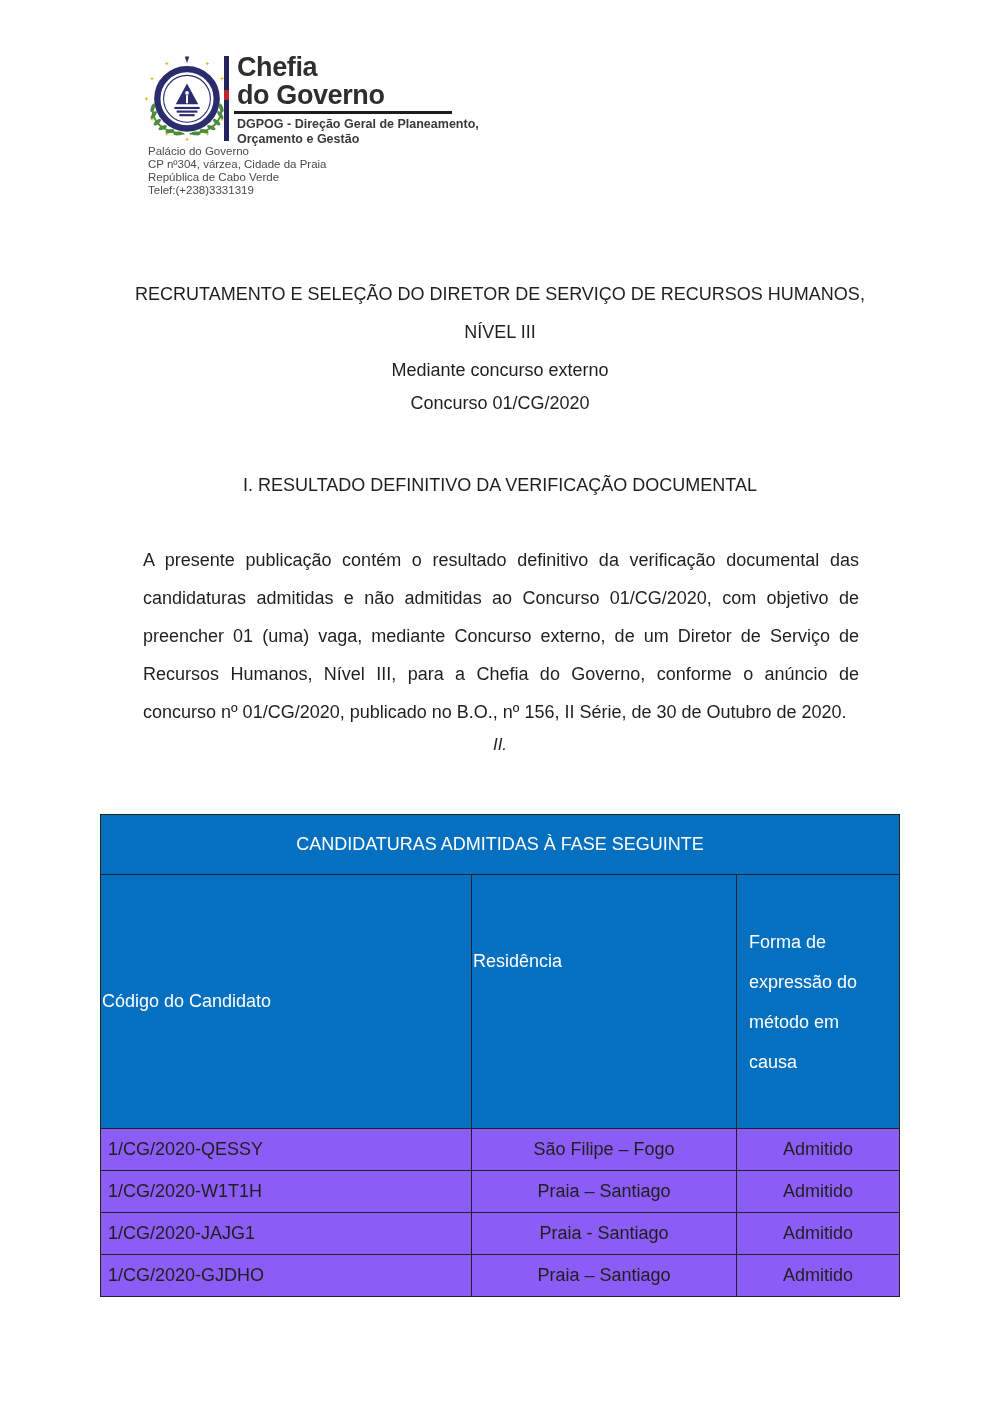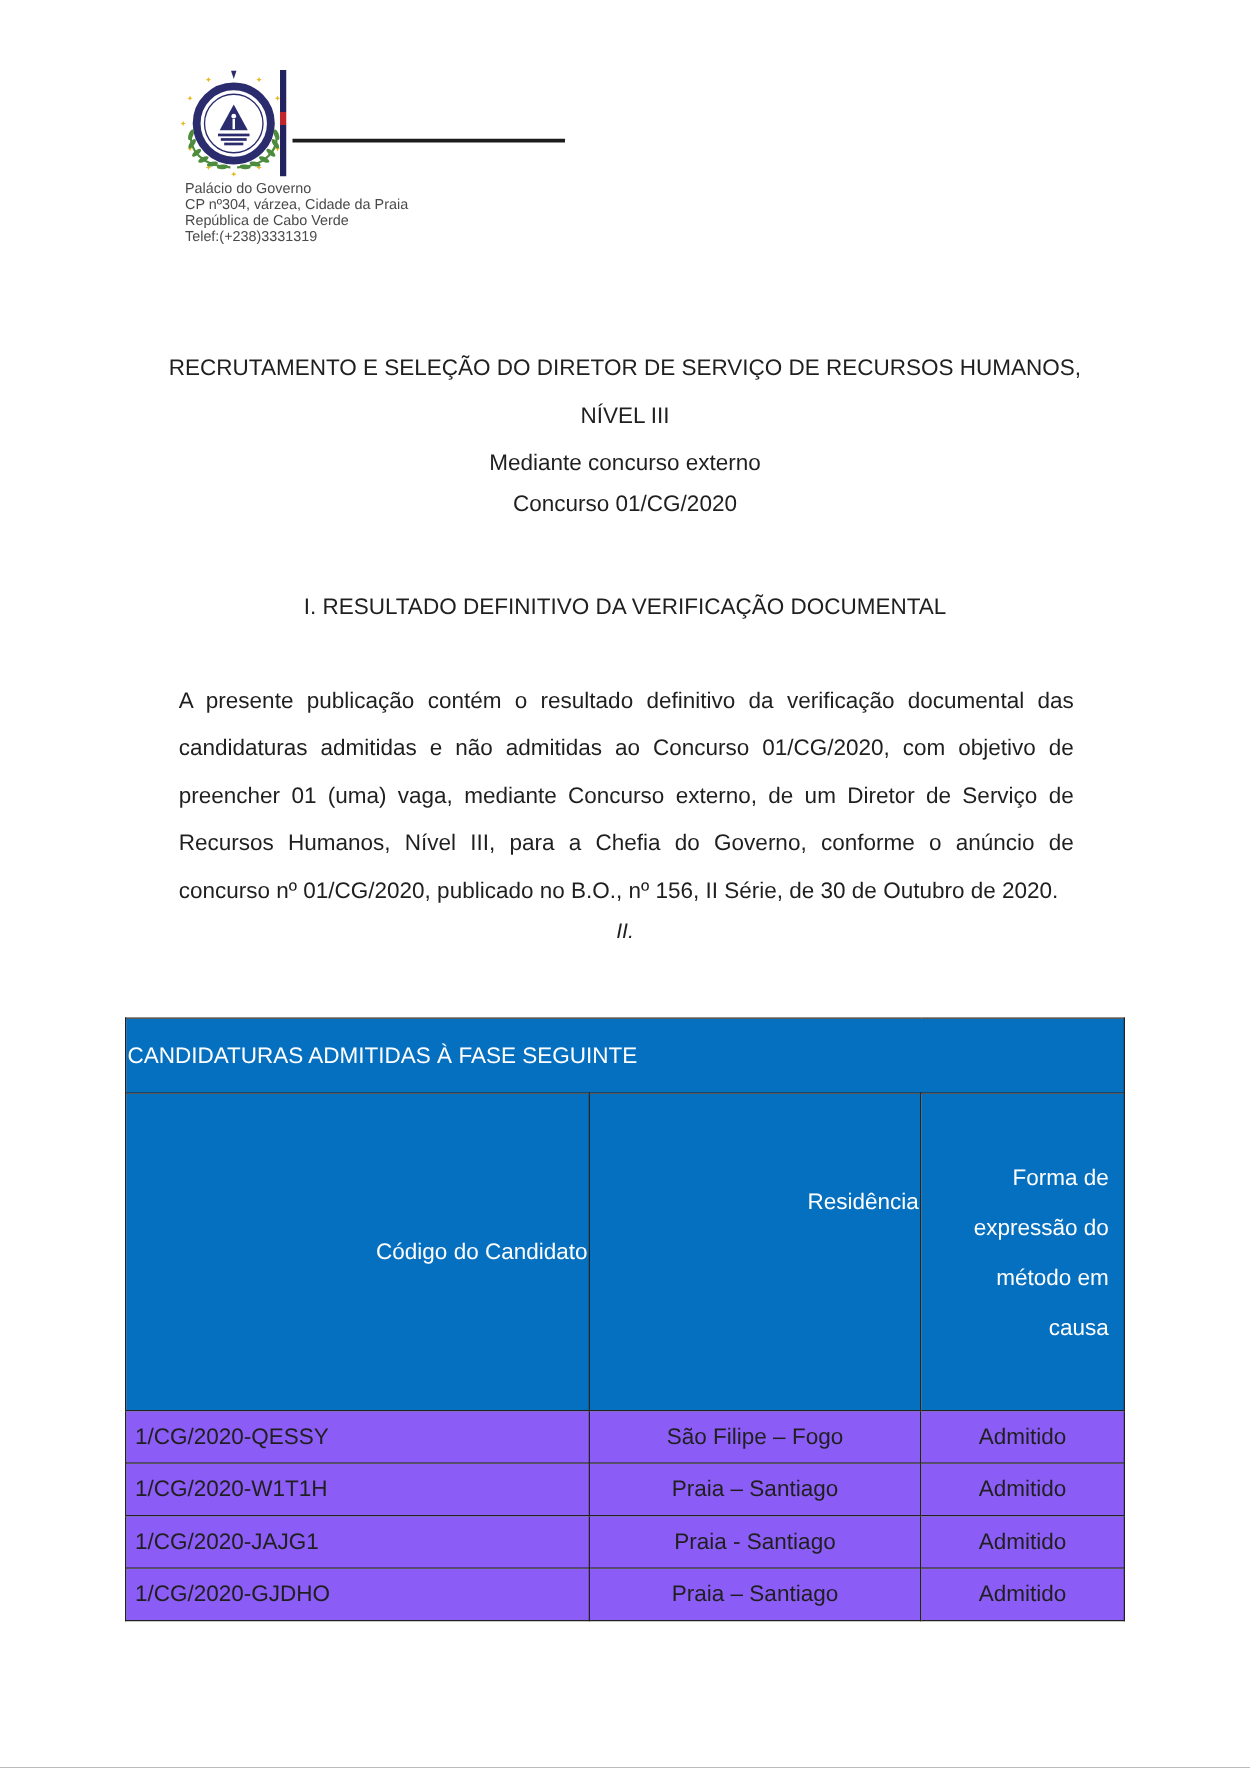--- a/index.html
+++ b/index.html
@@ -57,25 +57,25 @@
   }
   
   table.admitted{
     position:absolute;left:100px;top:814px;width:799px;
     border-collapse:collapse;table-layout:fixed;
     font-size:18px;color:var(--ink);
   }
   table.admitted td{border:1px solid #222;overflow:hidden;}
   td.cap{
     height:57px;background:var(--table-blue);color:#fff;
-    text-align:left;vertical-align:middle;font-size:18px;
+    text-align:center;vertical-align:middle;font-size:18px;
   }
   tr.hdr td{
     height:170px;background:var(--table-blue);color:#fff;
-    text-align:right;font-size:18px;
+    text-align:left;font-size:18px;
   }
   td.h1{vertical-align:middle;}
   td.h2{vertical-align:middle;padding-bottom:82px;}
   td.h3{vertical-align:middle;line-height:40px;padding:0 12px;}
   tr.row td{height:39px;background:#8b5cf6;vertical-align:middle;}
   td.c-code{text-align:left;padding-left:7px;}
   td.c-res,td.c-status{text-align:center;}
 </style>
 </head>
 <body>
@@ -123,21 +123,25 @@
     <rect x="36" y="61" width="28" height="2.4" fill="#2b2c6e"></rect>
     <rect x="38.5" y="65" width="23" height="2.4" fill="#2b2c6e"></rect>
     <rect x="41.5" y="69" width="17" height="2.4" fill="#2b2c6e"></rect>
 
     <use href="#branch"></use>
     <use href="#branch" transform="translate(100,0) scale(-1,1)"></use>
   </svg>
 
   <div class="brand-bar"></div>
 
+  <div class="brand-name">Chefia
+do Governo</div>
   <div class="brand-rule"></div>
+  <div class="brand-sub">DGPOG - Direção Geral  de Planeamento,
+Orçamento e Gestão</div>
 
   <div class="address">
     <div>Palácio do Governo</div>
     <div>CP nº304, várzea, Cidade da Praia</div>
     <div>República de Cabo Verde</div>
     <div>Telef:(+238)3331319</div>
   </div>
 
   <div class="centerline sub1">RECRUTAMENTO E SELEÇÃO DO DIRETOR DE SERVIÇO DE RECURSOS HUMANOS,</div>
   <div class="centerline sub2">NÍVEL III</div>

